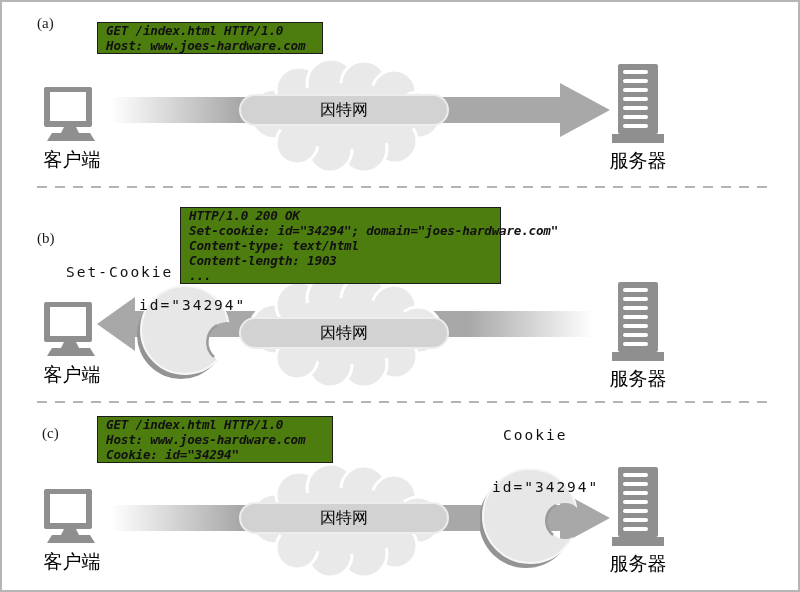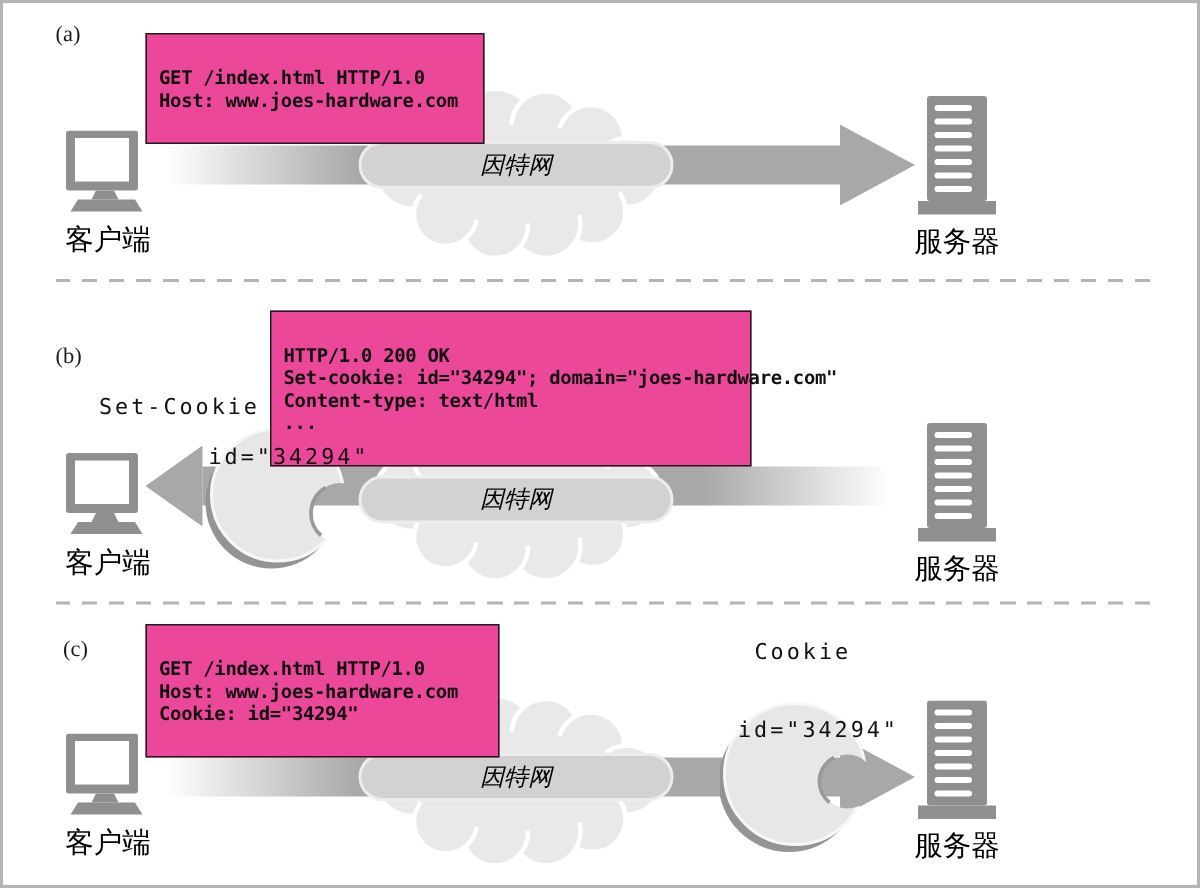--- a/index.html
+++ b/index.html
@@ -1,30 +1,30 @@
 <!DOCTYPE html>
 <html><head>
 <meta charset="utf-8">
 <style>
   html,body{margin:0;padding:0;background:#fff;}
   .figure{position:relative;width:800px;height:592px;background:#ffffff;
           border:2px solid #b6b6b6;box-sizing:border-box;overflow:hidden;
           font-family:"Liberation Serif","DejaVu Serif",serif;}
   .panel{position:absolute;left:0;top:0;width:100%;height:100%;}
   .panel-label{position:absolute;font-size:15px;color:#1a1a1a;z-index:6;}
-  .msg-box{position:absolute;background:#ec4899;border:1.6px solid #1c1c1c;
-           padding:21px 8px;z-index:5;box-sizing:border-box;}
+  .msg-box{position:absolute;background:#4d7c0f;border:1.6px solid #1c1c1c;
+           padding:0 8px;z-index:5;box-sizing:border-box;font-style:italic;}
   .msg-line{font-family:"DejaVu Sans Mono","Liberation Mono",monospace;
             font-size:12.6px;font-weight:700;line-height:15px;color:#111;
             white-space:pre;letter-spacing:-0.2px;}
   .arrow{position:absolute;z-index:1;}
   .cloud{position:absolute;z-index:2;}
   .band{position:absolute;z-index:3;width:210px;height:32px;border-radius:16px;
         background:#d2d2d2;border:2px solid #ededed;box-sizing:border-box;
-        display:flex;align-items:center;justify-content:center;font-style:italic;}
+        display:flex;align-items:center;justify-content:center;}
   .band-text{font-size:16px;color:#000;}
   .device{position:absolute;z-index:2;}
   .cookie{position:absolute;z-index:4;}
   .cjk-label{position:absolute;z-index:6;font-size:19px;color:#000;text-align:center;}
   .mono-label{position:absolute;z-index:6;font-family:"DejaVu Sans Mono","Liberation Mono",monospace;
               font-size:14.5px;letter-spacing:2px;color:#111;white-space:nowrap;}
   .sep{position:absolute;left:35px;width:735px;height:2px;z-index:0;
        background:repeating-linear-gradient(90deg,#b4b4b4 0 10px,transparent 10px 18px);}
 </style>
 </head>
@@ -108,20 +108,21 @@
 
   <div class="sep" style="top:184px"></div>
 
   <section class="panel">
     <div class="panel-label" style="left:35px;top:228px">(b)</div>
 
     <div class="msg-box" style="left:178px;top:205px;width:321px">
       <div class="msg-line">HTTP/1.0 200 OK</div>
       <div class="msg-line">Set-cookie: id="34294"; domain="joes-hardware.com"</div>
       <div class="msg-line">Content-type: text/html</div>
+      <div class="msg-line">Content-length: 1903</div>
       <div class="msg-line">...</div>
     </div>
 
     <div class="mono-label" style="left:64px;top:262px">Set-Cookie</div>
 
     <svg class="arrow" style="left:95px;top:295px" width="515" height="54">
       <rect x="38" y="14" width="477" height="26" fill="url(#gradLeft)"></rect>
       <polygon points="38,0 0,27 38,54" fill="#a8a8a8"></polygon>
     </svg>
 

